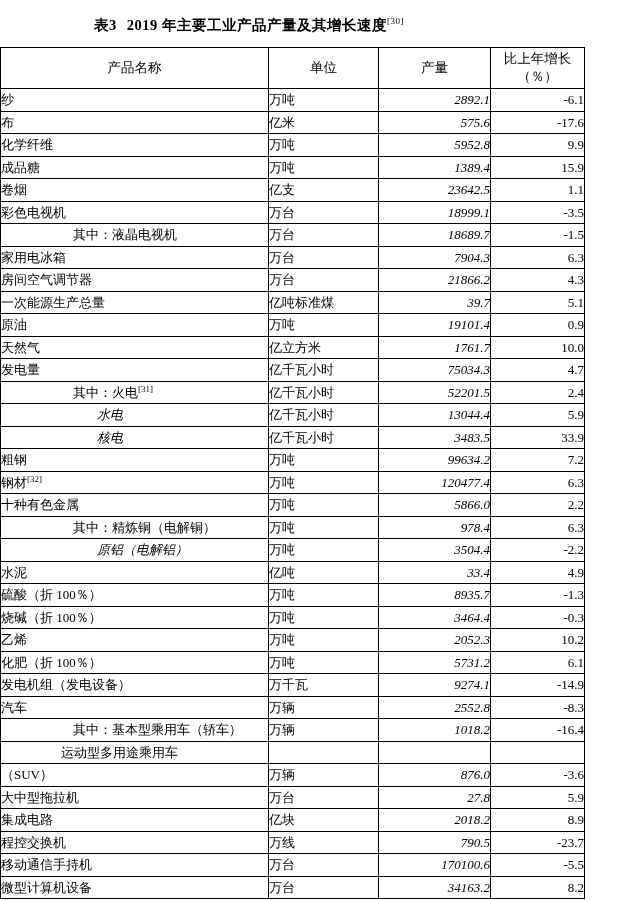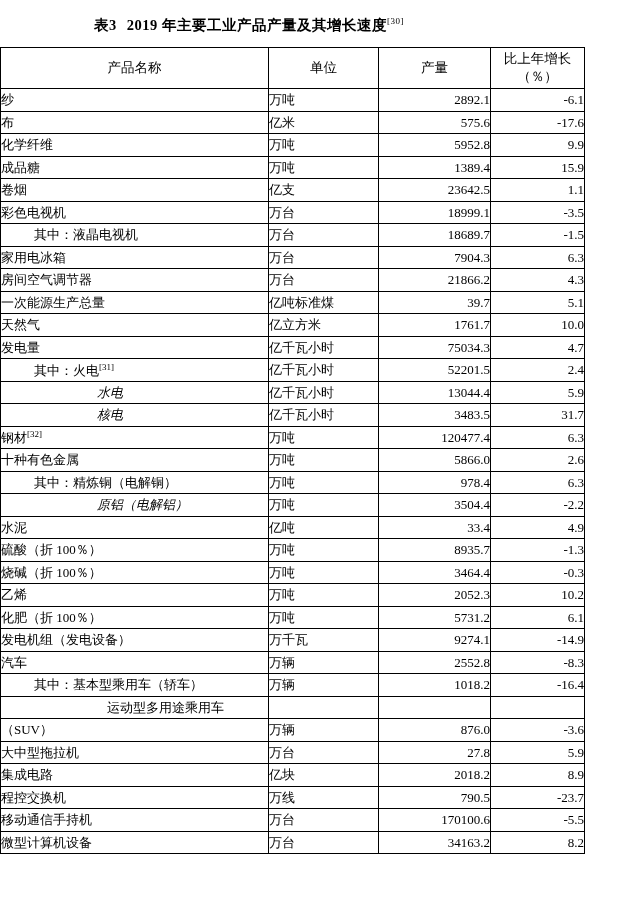--- a/index.html
+++ b/index.html
@@ -66,30 +66,31 @@
 
   tbody td {
     height: 21.5px;
     font-size: 13px;
   }
   td.name {
     text-align: left;
     padding-left: 26px;
     white-space: nowrap;
   }
-  td.name.ind1 { padding-left: 33px; }
+  td.name.ind1 { padding-left: 72px; }
   td.name.ind2 { padding-left: 96px; font-style: italic; }
-  td.name.ind3 { padding-left: 106px; }
+  td.name.ind3 { padding-left: 60px; }
   td.unit {
     white-space: nowrap;
   }
   td.num {
     text-align: right;
     padding-right: 12px;
     white-space: nowrap;
+    font-style: italic;
   }
   td.gro {
     text-align: right;
     padding-right: 26px;
     white-space: nowrap;
   }
 </style>
 </head>
 <body>
 
@@ -172,20 +173,26 @@
           <td class="num">21866.2</td>
           <td class="gro">4.3</td>
         </tr>
         <tr>
           <td class="name">一次能源生产总量</td>
           <td class="unit">亿吨标准煤</td>
           <td class="num">39.7</td>
           <td class="gro">5.1</td>
         </tr>
         <tr>
+          <td class="name">原油</td>
+          <td class="unit">万吨</td>
+          <td class="num">19101.4</td>
+          <td class="gro">0.9</td>
+        </tr>
+        <tr>
           <td class="name">天然气</td>
           <td class="unit">亿立方米</td>
           <td class="num">1761.7</td>
           <td class="gro">10.0</td>
         </tr>
         <tr>
           <td class="name">发电量</td>
           <td class="unit">亿千瓦小时</td>
           <td class="num">75034.3</td>
           <td class="gro">4.7</td>
@@ -199,33 +206,39 @@
         <tr>
           <td class="name ind2">水电</td>
           <td class="unit">亿千瓦小时</td>
           <td class="num">13044.4</td>
           <td class="gro">5.9</td>
         </tr>
         <tr>
           <td class="name ind2">核电</td>
           <td class="unit">亿千瓦小时</td>
           <td class="num">3483.5</td>
-          <td class="gro">31.7</td>
+          <td class="gro">33.9</td>
+        </tr>
+        <tr>
+          <td class="name">粗钢</td>
+          <td class="unit">万吨</td>
+          <td class="num">99634.2</td>
+          <td class="gro">7.2</td>
         </tr>
         <tr>
           <td class="name">钢材<span class="sup">[32]</span></td>
           <td class="unit">万吨</td>
           <td class="num">120477.4</td>
           <td class="gro">6.3</td>
         </tr>
         <tr>
           <td class="name">十种有色金属</td>
           <td class="unit">万吨</td>
           <td class="num">5866.0</td>
-          <td class="gro">2.6</td>
+          <td class="gro">2.2</td>
         </tr>
         <tr>
           <td class="name ind1">其中：精炼铜（电解铜）</td>
           <td class="unit">万吨</td>
           <td class="num">978.4</td>
           <td class="gro">6.3</td>
         </tr>
         <tr>
           <td class="name ind2">原铝（电解铝）</td>
           <td class="unit">万吨</td>

